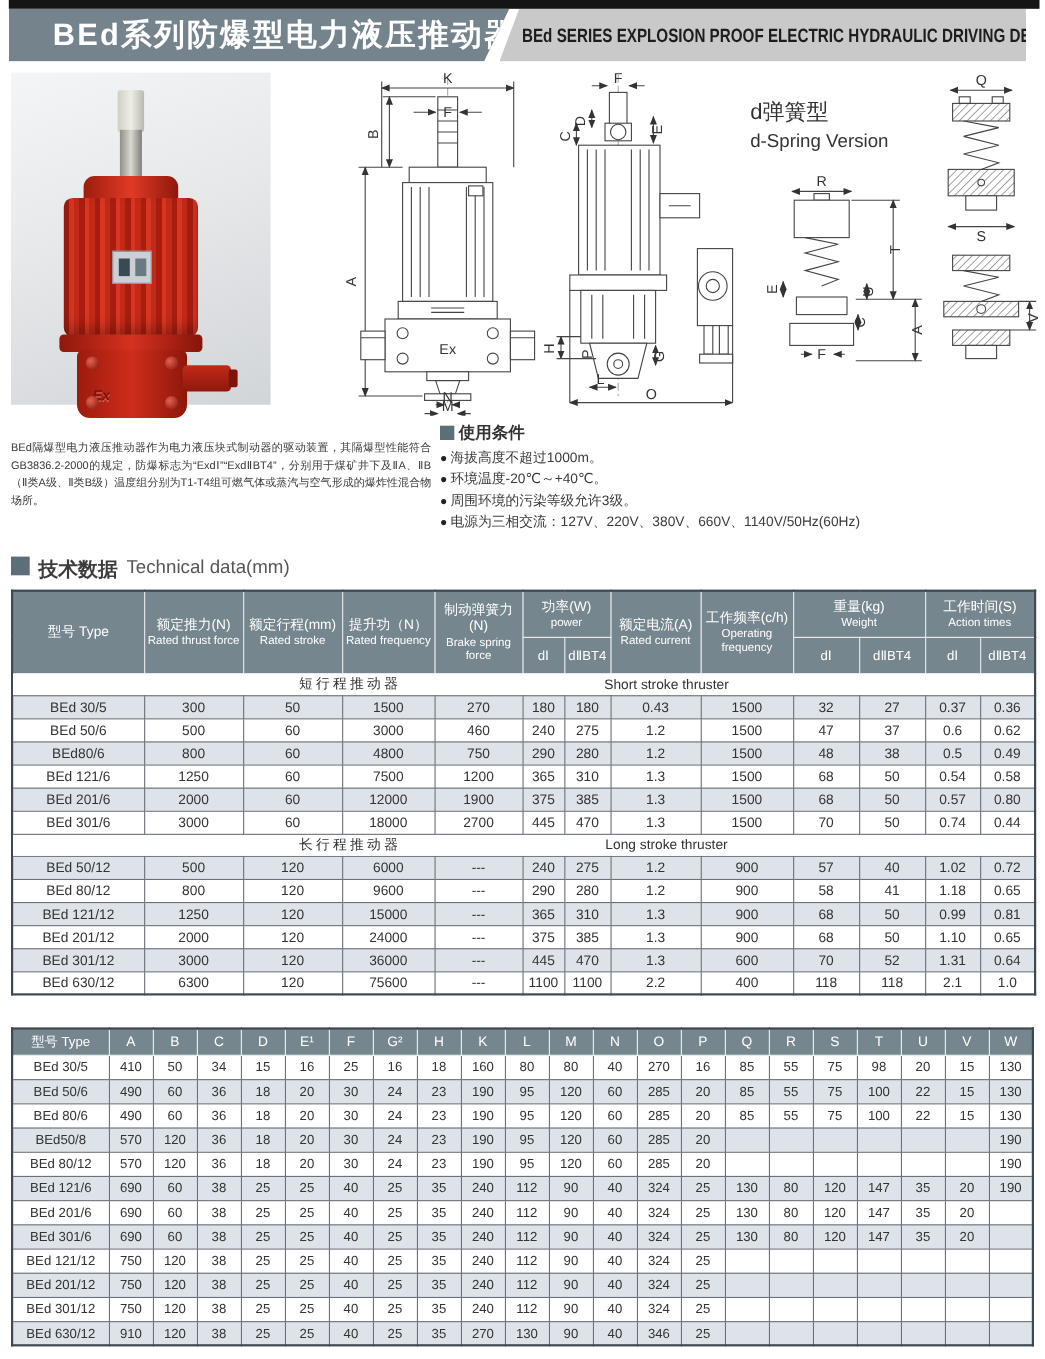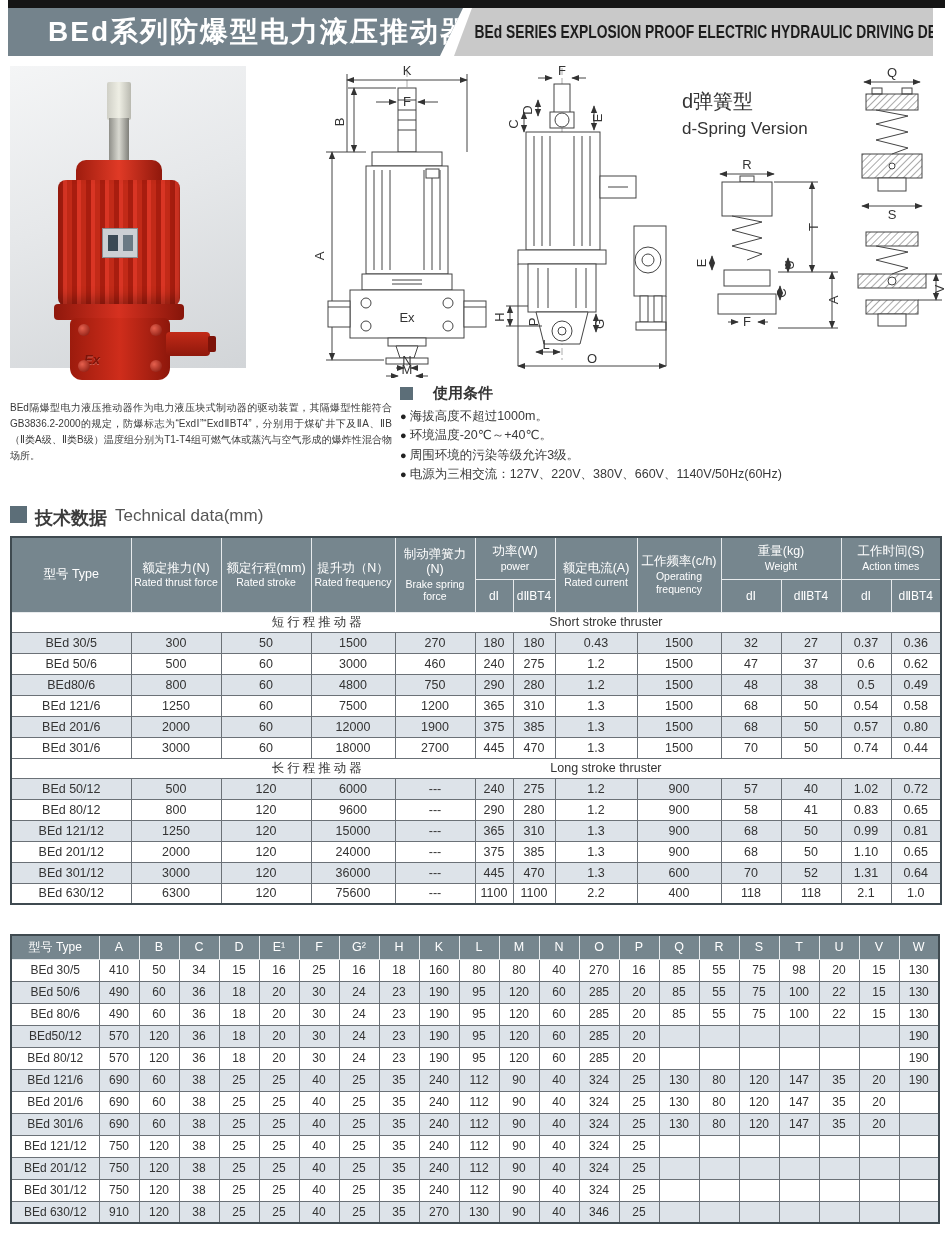--- a/index.html
+++ b/index.html
@@ -40,21 +40,21 @@
   
   .drawings { position:absolute; left:292px; top:60px; width:655px; height:318px; }
   .drawings svg { width:100%; height:100%; }
   .dimtxt { font-size:13px; fill:#333; font-family:"Liberation Sans",sans-serif; }
   .springtxt-cn { font-size:20px; fill:#333; }
   .springtxt-en { font-size:17px; fill:#333; }
 
   
   .intro { position:absolute; left:10px; top:400px; width:382px; font-size:10px; line-height:1.6; color:#3a3a3a; text-align:justify; }
   .usage { position:absolute; left:400px; top:384px; width:545px; }
-  .usage-head { font-size:15px; font-weight:bold; color:#333; display:flex; align-items:center; margin-bottom:4px;gap:16px; }
+  .usage-head { font-size:15px; font-weight:bold; color:#333; display:flex; align-items:center; margin-bottom:4px; }
   .sq { display:inline-block; width:13px; height:13px; background:#5c6e78; margin-right:4px; }
   .usage li { list-style:none; font-size:12.5px; line-height:1.55; color:#3a3a3a; }
   .usage li:before { content:"●"; font-size:11px; margin-right:3px; color:#222; }
 
   
   .sec-heading { position:absolute; display:flex; }
   .sec-heading .bigsq { width:17px; height:17px; background:#5c6e78; margin-right:8px; }
   .sec-heading .cn { font-size:18px; font-weight:bold; color:#3c3c3c; margin-right:8px; }
   .sec-heading .en { font-size:17px; color:#555; }
 
@@ -512,21 +512,21 @@
           <td>800</td>
           <td>120</td>
           <td>9600</td>
           <td>---</td>
           <td>290</td>
           <td>280</td>
           <td>1.2</td>
           <td>900</td>
           <td>58</td>
           <td>41</td>
-          <td>0.83</td>
+          <td>1.18</td>
           <td>0.65</td>
         </tr>
         <tr class="shade">
           <td>BEd 121/12</td>
           <td>1250</td>
           <td>120</td>
           <td>15000</td>
           <td>---</td>
           <td>365</td>
           <td>310</td>
@@ -704,21 +704,21 @@
           <td>20</td>
           <td>85</td>
           <td>55</td>
           <td>75</td>
           <td>100</td>
           <td>22</td>
           <td>15</td>
           <td>130</td>
         </tr>
         <tr class="shade">
-          <td class="typecol">BEd50/12</td>
+          <td class="typecol">BEd50/8</td>
           <td>570</td>
           <td>120</td>
           <td>36</td>
           <td>18</td>
           <td>20</td>
           <td>30</td>
           <td>24</td>
           <td>23</td>
           <td>190</td>
           <td>95</td>

